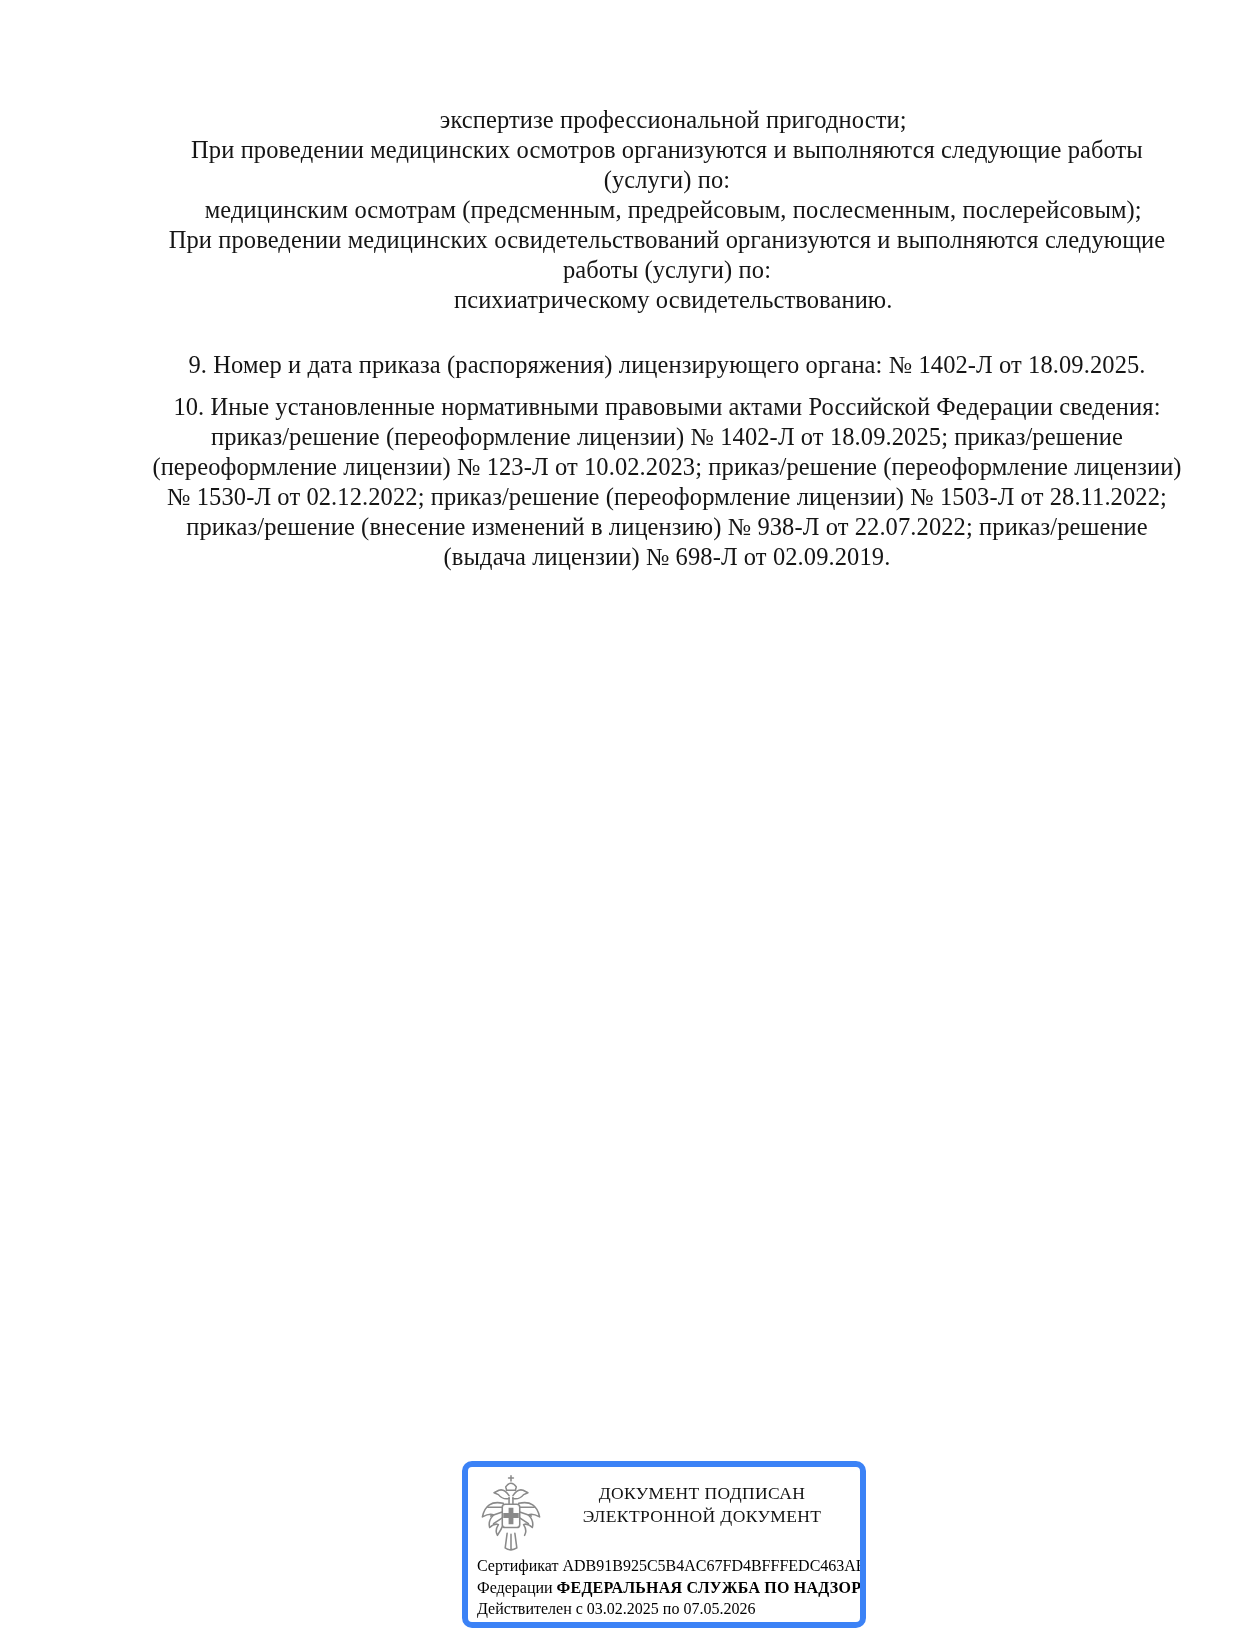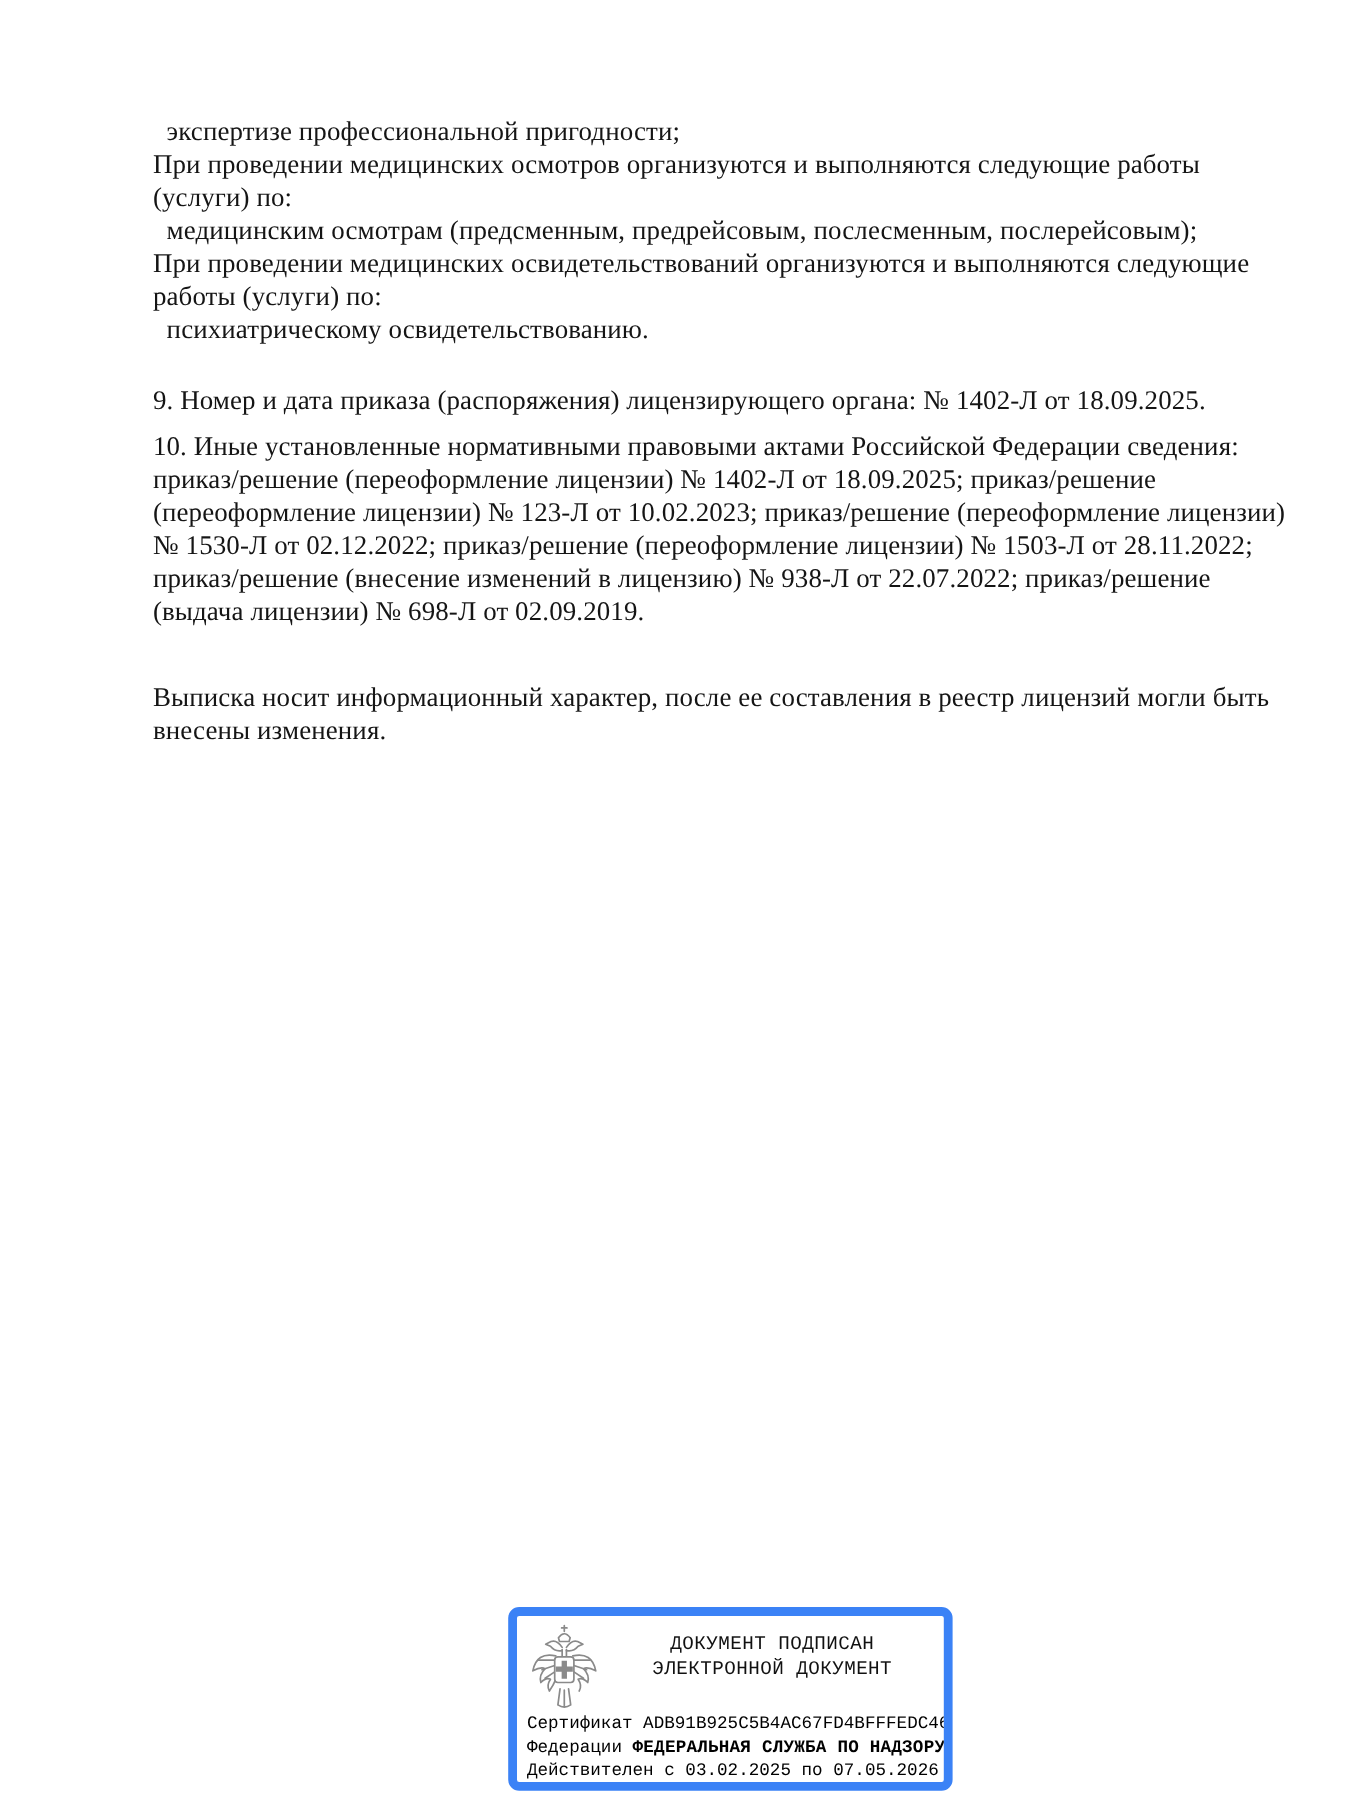--- a/index.html
+++ b/index.html
@@ -16,37 +16,37 @@
     overflow: hidden;
   }
   .text-block {
     position: absolute;
     left: 139px;
     width: 1056px;
     font-size: 24.5px;
     line-height: 30px;
     white-space: pre-wrap;
     letter-spacing: 0.1px;
+    text-align: center;
   }
   .block-services { top: 105px; }
   .block-clause9  { top: 350px; }
   .block-clause10 { top: 392px; }
   .block-note     { top: 620px; }
 
   
   .stamp {
     position: absolute;
     left: 462px; top: 1461px;
     width: 404px; height: 167px;
     box-sizing: border-box;
-    border: 8px solid #3b82f6;
+    border: 6px solid #3b82f6;
     border-radius: 10px;
     background: #ffffff;
     overflow: hidden;
-    font-family: Liberation Mono, monospace;
   }
   .stamp-emblem {
     position: absolute;
     left: 12px; top: 7px;
     width: 62px; height: 80px;
   }
   .stamp-emblem svg { width: 100%; height: 100%; display: block; }
   .stamp-title {
     position: absolute;
     left: 82px; right: 6px; top: 15px;
@@ -81,22 +81,20 @@
 
   <div class="text-block block-clause9">9. Номер и дата приказа (распоряжения) лицензирующего органа: № 1402-Л от 18.09.2025.</div>
 
   <div class="text-block block-clause10">10. Иные установленные нормативными правовыми актами Российской Федерации сведения:
 приказ/решение (переоформление лицензии) № 1402-Л от 18.09.2025; приказ/решение
 (переоформление лицензии) № 123-Л от 10.02.2023; приказ/решение (переоформление лицензии)
 № 1530-Л от 02.12.2022; приказ/решение (переоформление лицензии) № 1503-Л от 28.11.2022;
 приказ/решение (внесение изменений в лицензию) № 938-Л от 22.07.2022; приказ/решение
 (выдача лицензии) № 698-Л от 02.09.2019.</div>
 
-  <div class="text-block block-note">Выписка носит информационный характер, после ее составления в реестр лицензий могли быть
-внесены изменения.</div>
 
   <div class="stamp">
 
     <div class="stamp-emblem">
       <svg viewBox="0 0 64 82" xmlns="http://www.w3.org/2000/svg">
         <g stroke="#8a8a8a" fill="none" stroke-width="1.6" stroke-linecap="round" stroke-linejoin="round">
           <path d="M32 1.5 V7 M29.5 3.8 h5"></path>
           <path d="M26.5 13 Q32 5.5 37.5 13 L36.5 16.5 H27.5 Z"></path>
           <path d="M30 22 Q25 14.5 19.5 16.5 L14.5 19 L19 21 Q23.5 26.5 30 25"></path>
           <path d="M34 22 Q39 14.5 44.5 16.5 L49.5 19 L45 21 Q40.5 26.5 34 25"></path>

